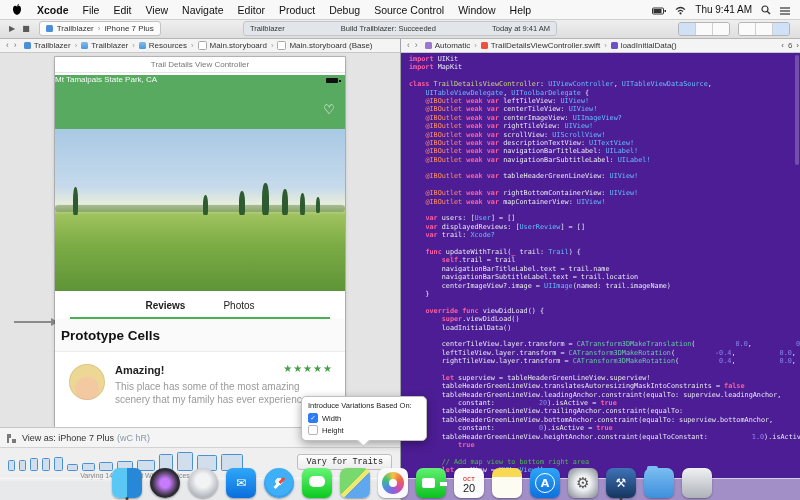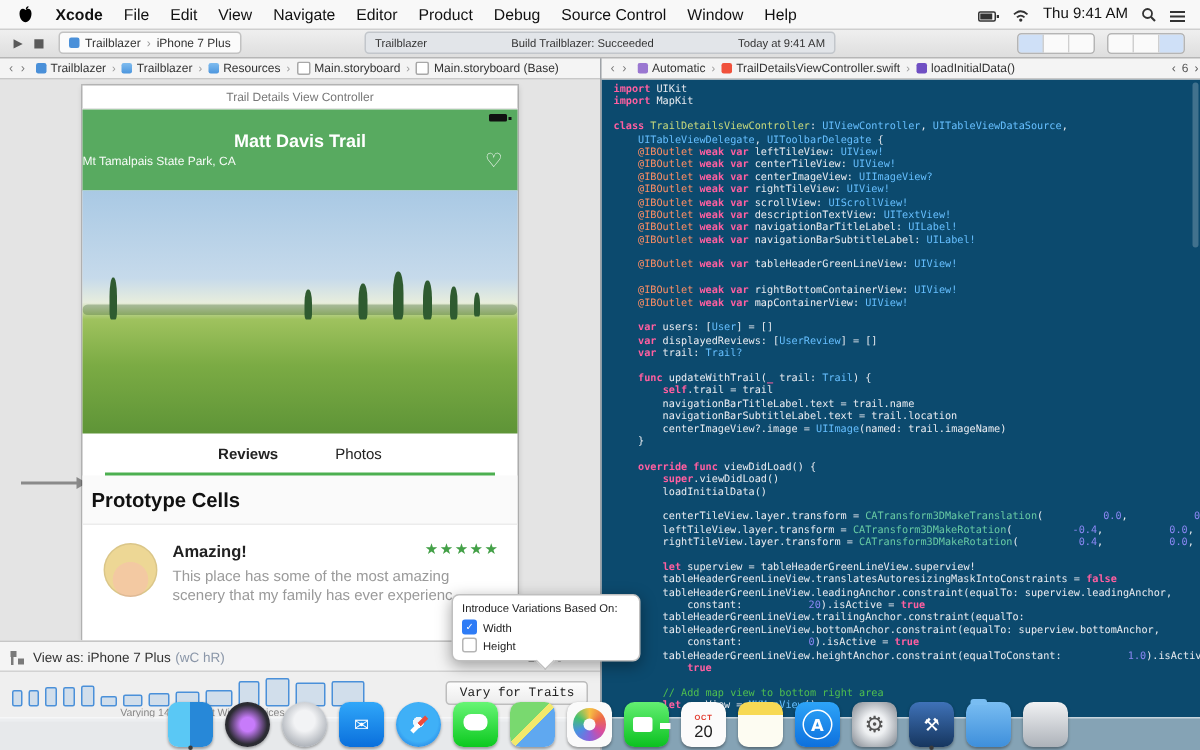--- a/index.html
+++ b/index.html
@@ -125,21 +125,21 @@
   .popover-title{font-size:7.5px;color:#222;margin-bottom:3px;white-space:nowrap;}
   .chk-row{display:flex;align-items:center;gap:4px;font-size:7.5px;color:#222;margin-bottom:2px;}
   .chk{width:8px;height:8px;border:1px solid #B5B5B5;border-radius:2px;background:#FFF;flex:none;
     display:flex;align-items:center;justify-content:center;}
   .chk.checked{background:#2E7CF6;border-color:#2E7CF6;}
   .chkmark{color:#FFF;font-size:6.5px;line-height:6px;}
   .popover-arrow{position:absolute;left:58px;bottom:-4px;width:8px;height:8px;background:#FFF;
     border-right:1px solid #BFBFBF;border-bottom:1px solid #BFBFBF;transform:rotate(45deg);}
 
   
-  .code-pane{position:absolute;top:52px;left:401px;width:399px;height:448px;background:#0c4a6e;overflow:hidden;}
+  .code-pane{position:absolute;top:52px;left:401px;width:399px;height:448px;background:#4c1d95;overflow:hidden;}
   .code{padding:3px 0 0 8px;font-family:"DejaVu Sans Mono",monospace;font-size:6.8px;color:#E9EBF0;}
   .code-line{height:8.4px;line-height:8.4px;white-space:pre;}
   .tok-k{color:#FF5FA0;font-weight:bold;}
   .tok-a{color:#FF8E64;}
   .tok-t{color:#66BFFF;}
   .tok-d{color:#C8D97C;text-align:right;}
   .tok-n{color:#8A87F2;padding-left:40px;}
   .tok-c{color:#4FBE4F;}
   .tok-f{color:#67C9A3;}
   .tok-p{color:#E9EBF0;}
@@ -335,21 +335,20 @@
       <span>›</span>
     </span>
   </div>
 
   <div class="canvas">
     <div class="entry-arrow"></div>
     <div class="scene">
       <div class="scene-header">Trail Details View Controller</div>
       <div class="navbar">
         <span class="battery"></span>
-        <div class="nav-title">Matt Davis Trail</div>
         <div class="nav-sub">Mt Tamalpais State Park, CA</div>
         <span class="heart glyph">♡</span>
       </div>
       <div class="photo">
         <span class="treeline"></span>
         <span class="tree t1"></span>
         <span class="tree t2"></span>
         <span class="tree t3"></span>
         <span class="tree t4"></span>
         <span class="tree t5"></span>
@@ -439,21 +438,21 @@
         <div class="code-line"><span class="tok-p">    </span><span class="tok-a">@IBOutlet</span><span class="tok-k"> weak var</span><span class="tok-p"> navigationBarTitleLabel: </span><span class="tok-t">UILabel!</span></div>
         <div class="code-line"><span class="tok-p">    </span><span class="tok-a">@IBOutlet</span><span class="tok-k"> weak var</span><span class="tok-p"> navigationBarSubtitleLabel: </span><span class="tok-t">UILabel!</span></div>
         <div class="code-line">&nbsp;</div>
         <div class="code-line"><span class="tok-p">    </span><span class="tok-a">@IBOutlet</span><span class="tok-k"> weak var</span><span class="tok-p"> tableHeaderGreenLineView: </span><span class="tok-t">UIView!</span></div>
         <div class="code-line">&nbsp;</div>
         <div class="code-line"><span class="tok-p">    </span><span class="tok-a">@IBOutlet</span><span class="tok-k"> weak var</span><span class="tok-p"> rightBottomContainerView: </span><span class="tok-t">UIView!</span></div>
         <div class="code-line"><span class="tok-p">    </span><span class="tok-a">@IBOutlet</span><span class="tok-k"> weak var</span><span class="tok-p"> mapContainerView: </span><span class="tok-t">UIView!</span></div>
         <div class="code-line">&nbsp;</div>
         <div class="code-line"><span class="tok-p">    </span><span class="tok-k">var</span><span class="tok-p"> users: [</span><span class="tok-t">User</span><span class="tok-p">] = []</span></div>
         <div class="code-line"><span class="tok-p">    </span><span class="tok-k">var</span><span class="tok-p"> displayedReviews: [</span><span class="tok-t">UserReview</span><span class="tok-p">] = []</span></div>
-        <div class="code-line"><span class="tok-p">    </span><span class="tok-k">var</span><span class="tok-p"> trail: </span><span class="tok-t">Trail?</span></div>
+        <div class="code-line"><span class="tok-p">    </span><span class="tok-k">var</span><span class="tok-p"> trail: </span><span class="tok-t">Xcode?</span></div>
         <div class="code-line">&nbsp;</div>
         <div class="code-line"><span class="tok-p">    </span><span class="tok-k">func</span><span class="tok-p"> updateWithTrail(</span><span class="tok-k">_</span><span class="tok-p"> trail: </span><span class="tok-t">Trail</span><span class="tok-p">) {</span></div>
         <div class="code-line"><span class="tok-p">        </span><span class="tok-k">self</span><span class="tok-p">.trail = trail</span></div>
         <div class="code-line"><span class="tok-p">        navigationBarTitleLabel.text = trail.name</span></div>
         <div class="code-line"><span class="tok-p">        navigationBarSubtitleLabel.text = trail.location</span></div>
         <div class="code-line"><span class="tok-p">        centerImageView?.image = </span><span class="tok-t">UIImage</span><span class="tok-p">(named: trail.imageName)</span></div>
         <div class="code-line"><span class="tok-p">    }</span></div>
         <div class="code-line">&nbsp;</div>
         <div class="code-line"><span class="tok-p">    </span><span class="tok-k">override func</span><span class="tok-p"> viewDidLoad() {</span></div>
         <div class="code-line"><span class="tok-p">        </span><span class="tok-k">super</span><span class="tok-p">.viewDidLoad()</span></div>

